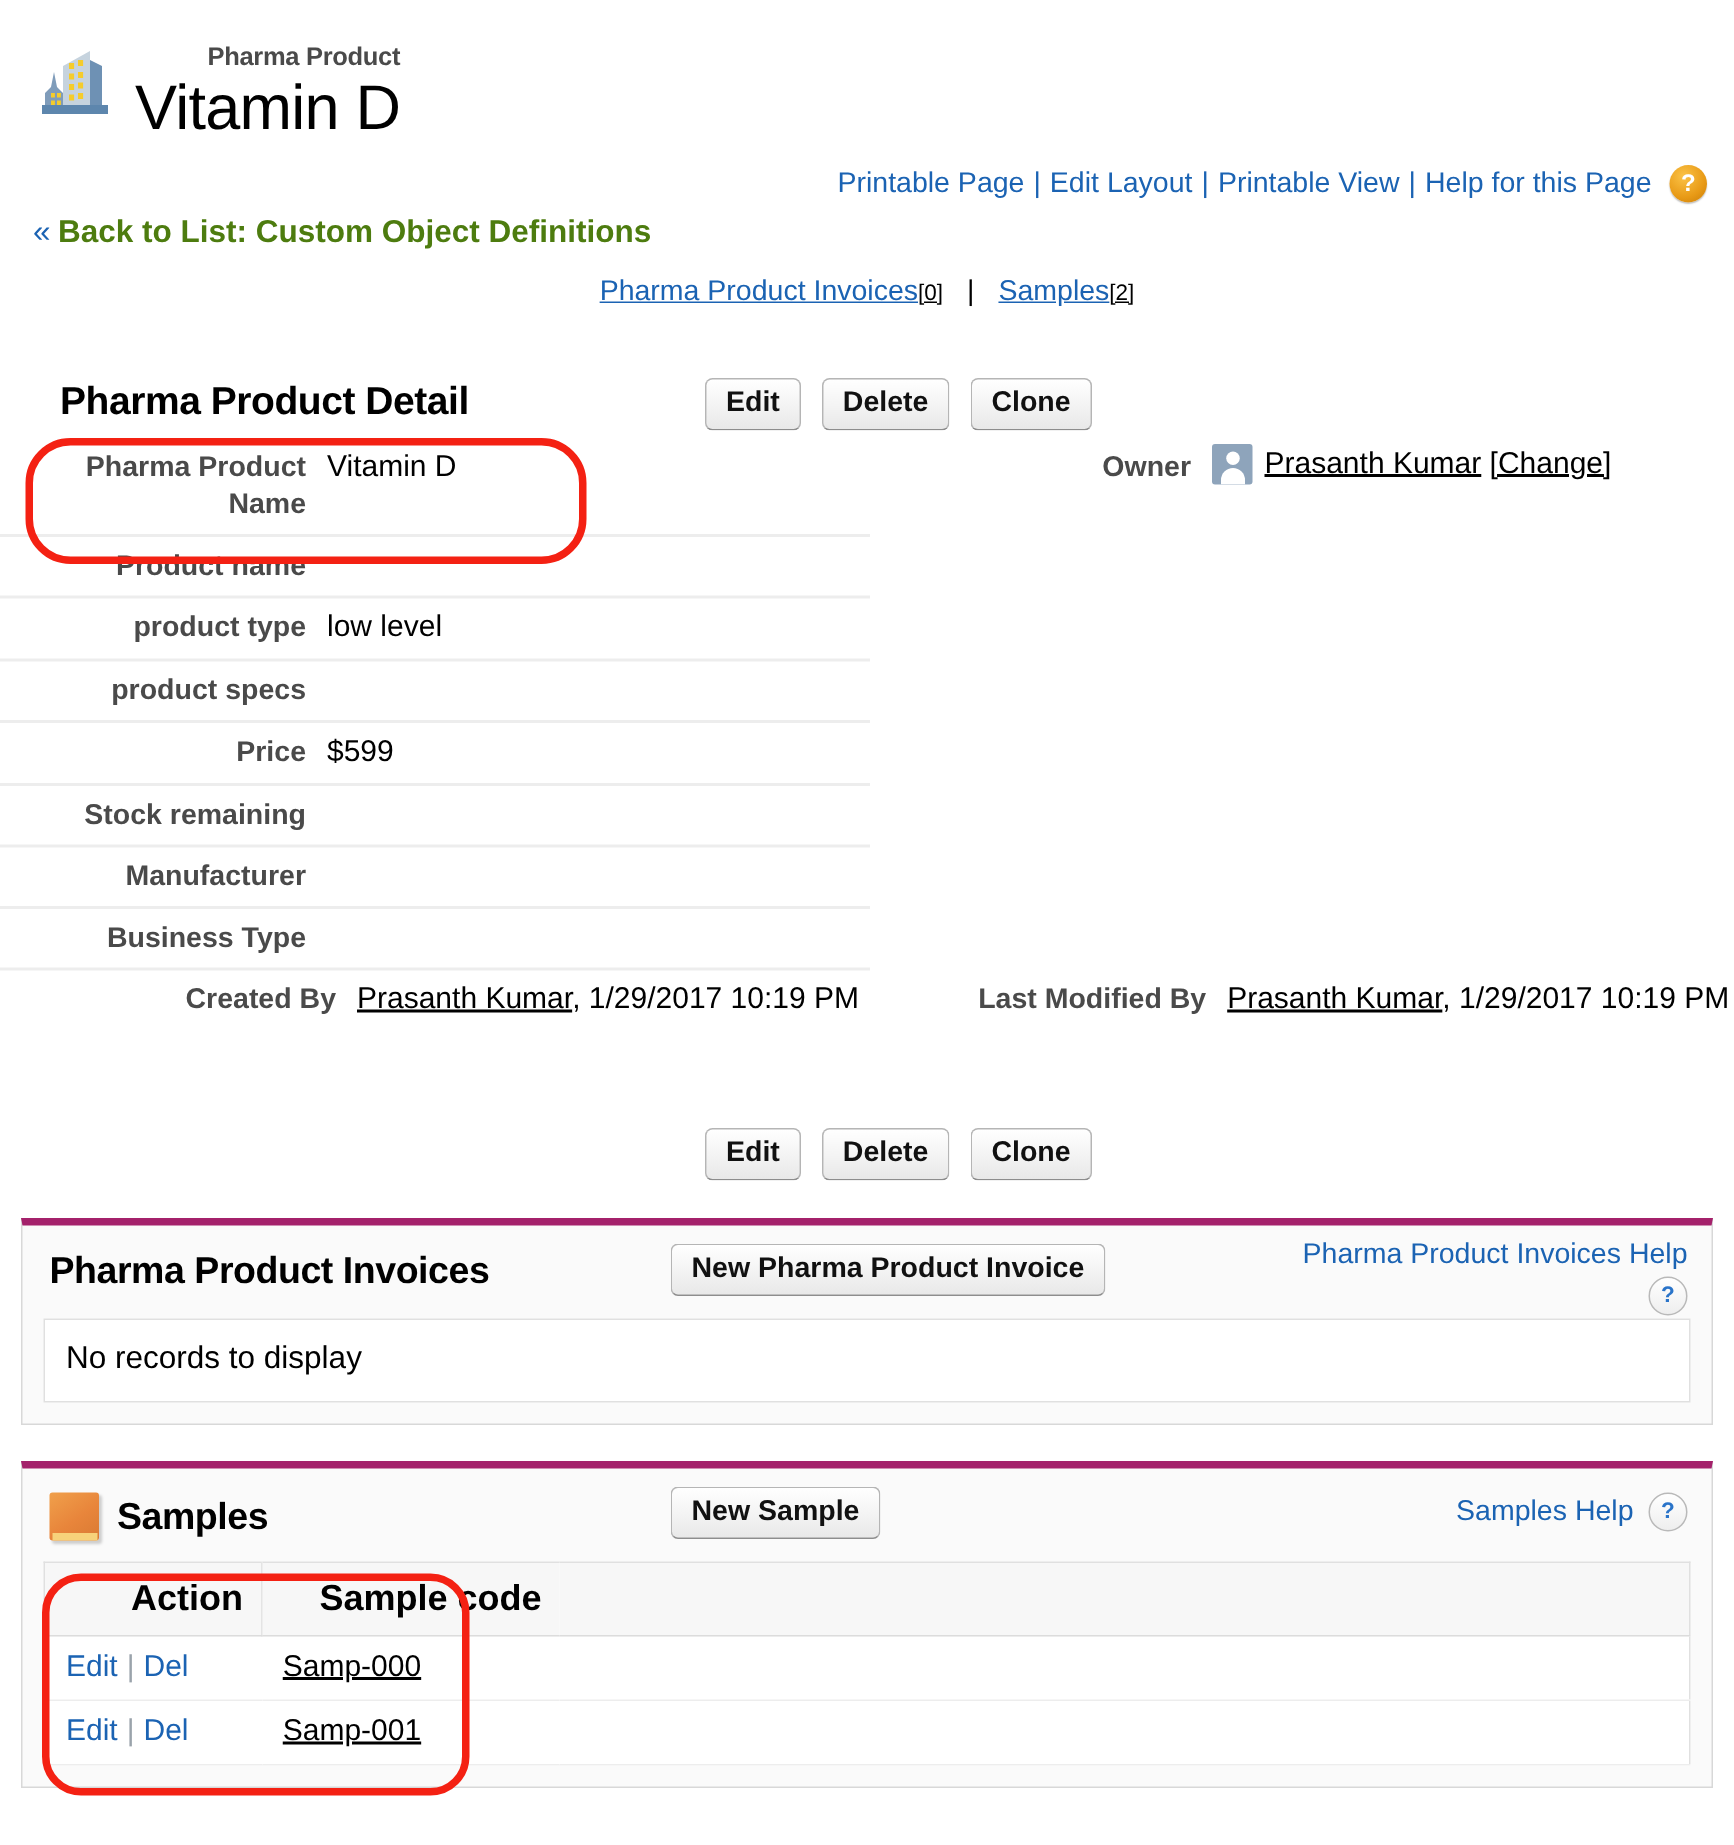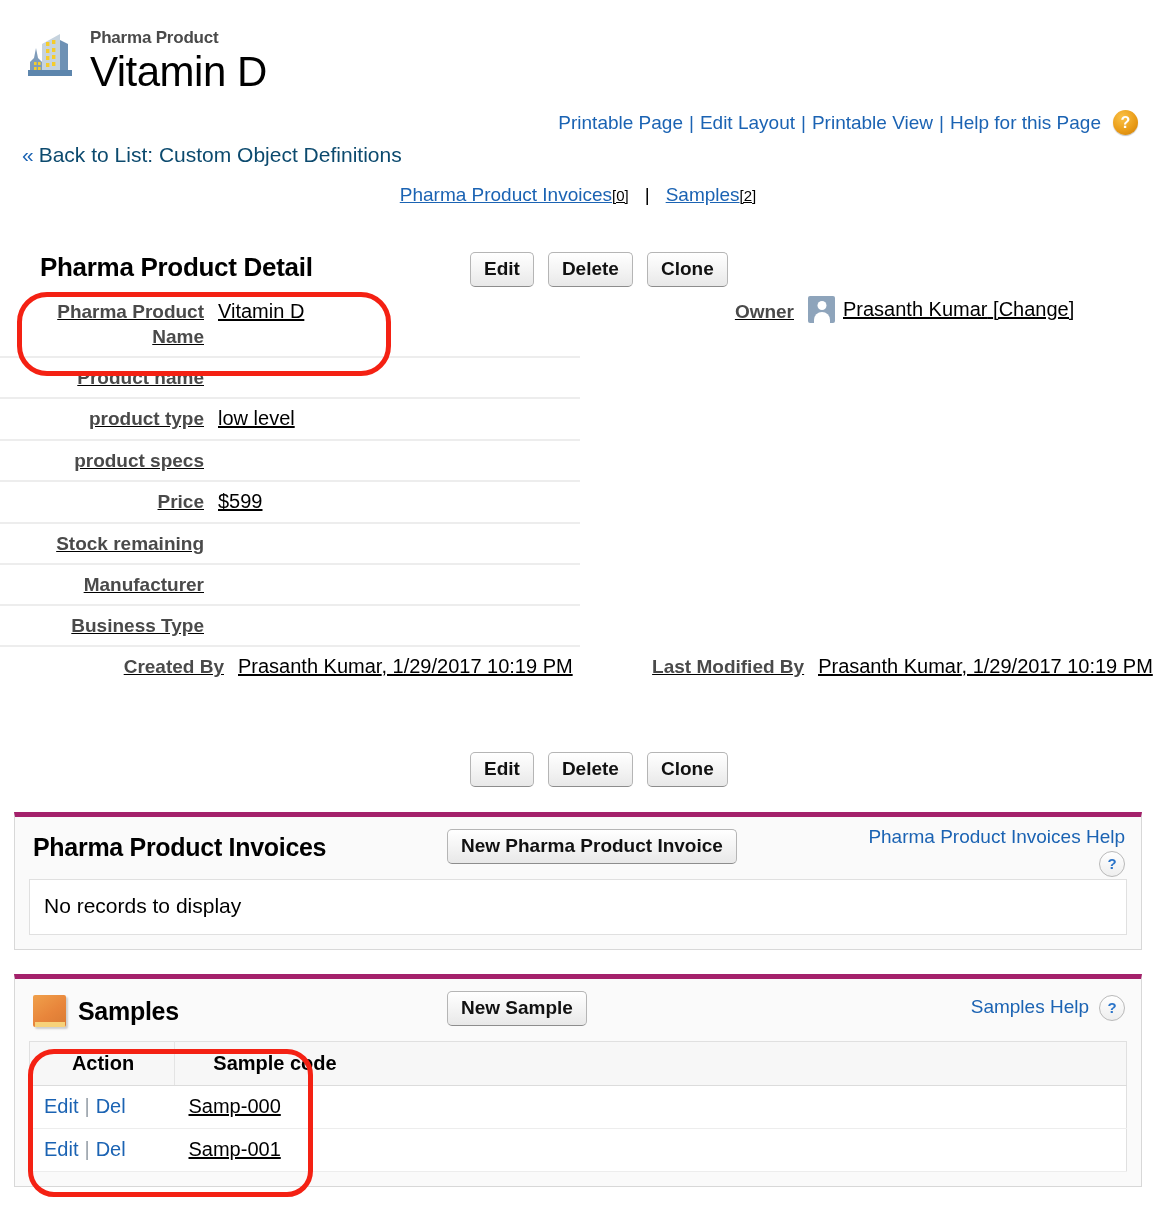--- a/index.html
+++ b/index.html
@@ -14,20 +14,21 @@
     color: #000;
     overflow: hidden;
     position: relative;
   }
 
   
   .page-header {
     display: flex;
     align-items: flex-start;
     padding: 22px 0 0 22px;
+    text-align: right;
   }
   .obj-icon {
     width: 56px;
     height: 56px;
     flex: 0 0 56px;
     position: relative;
     margin-top: 4px;
   }
   .header-text {
     margin-left: 12px;
@@ -85,21 +86,21 @@
   
   .back-to-list {
     position: absolute;
     left: 22px;
     top: 143px;
     font-size: 21px;
     color: #1b63b3;
     white-space: nowrap;
   }
   .back-to-list .chev { color: #1b63b3; margin-right: 5px; }
-  .back-to-list a { color: #0c4a6e; text-decoration: none; }
+  .back-to-list a { color: #4d7c0f; text-decoration: none; font-weight: bold; }
 
   
   .rl-nav {
     position: absolute;
     top: 184px;
     left: 0;
     width: 1156px;
     text-align: center;
     font-size: 19px;
     white-space: nowrap;
@@ -164,21 +165,20 @@
     left: 0;
     width: 1156px;
   }
   .frow {
     display: flex;
     width: 1156px;
   }
   .fcell {
     display: flex;
     box-sizing: border-box;
-    text-decoration: underline;
   }
   .fcell.left  { width: 580px; padding-left: 18px; }
   .fcell.right { width: 576px; }
   .flabel {
     width: 200px;
     flex: 0 0 200px;
     text-align: right;
     font-size: 19px;
     font-weight: bold;
     color: #4a4a4a;
@@ -327,22 +327,22 @@
   
   .stable {
     border-collapse: collapse;
     width: calc(100% - 28px);
     margin: 0 14px 14px 14px;
     background: #fff;
     border: 1px solid #e0e0e0;
     table-layout: fixed;
   }
   .stable th {
-    text-align: center;
-    font-size: 20px;
+    text-align: right;
+    font-size: 24px;
     font-weight: bold;
     color: #000;
     background: #f7f7f7;
     border-bottom: 1px solid #dcdcdc;
     padding: 10px 12px 10px 14px;
   }
   .stable th.c1 { width: 118px; border-right: 1px solid #e4e4e4; }
   .stable th.c2 { width: 172px; }
   .stable td {
     font-size: 20px;

